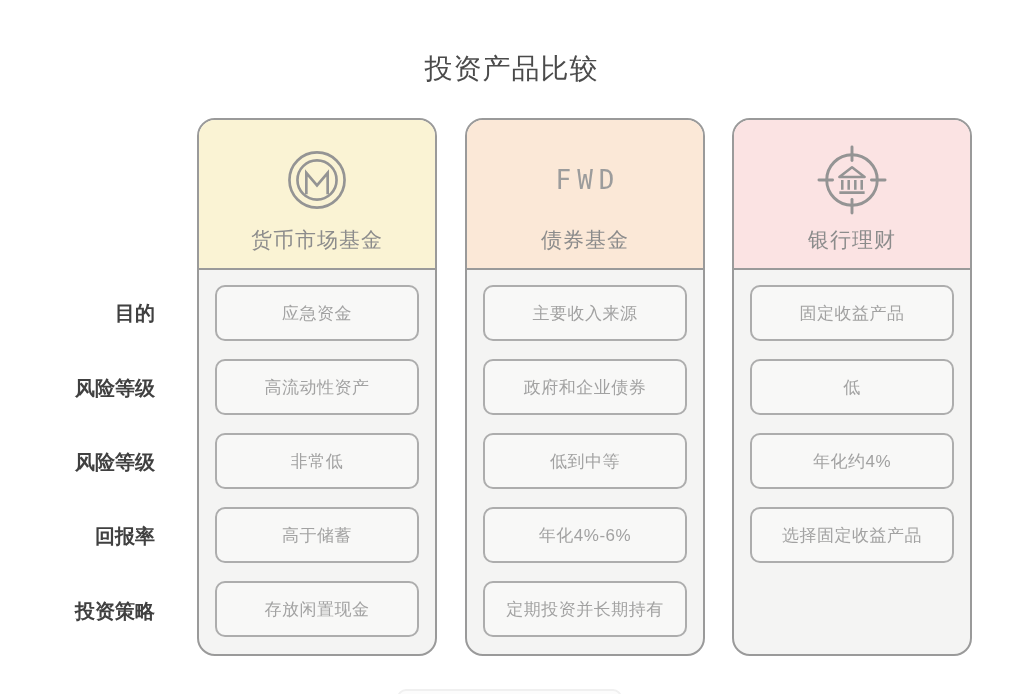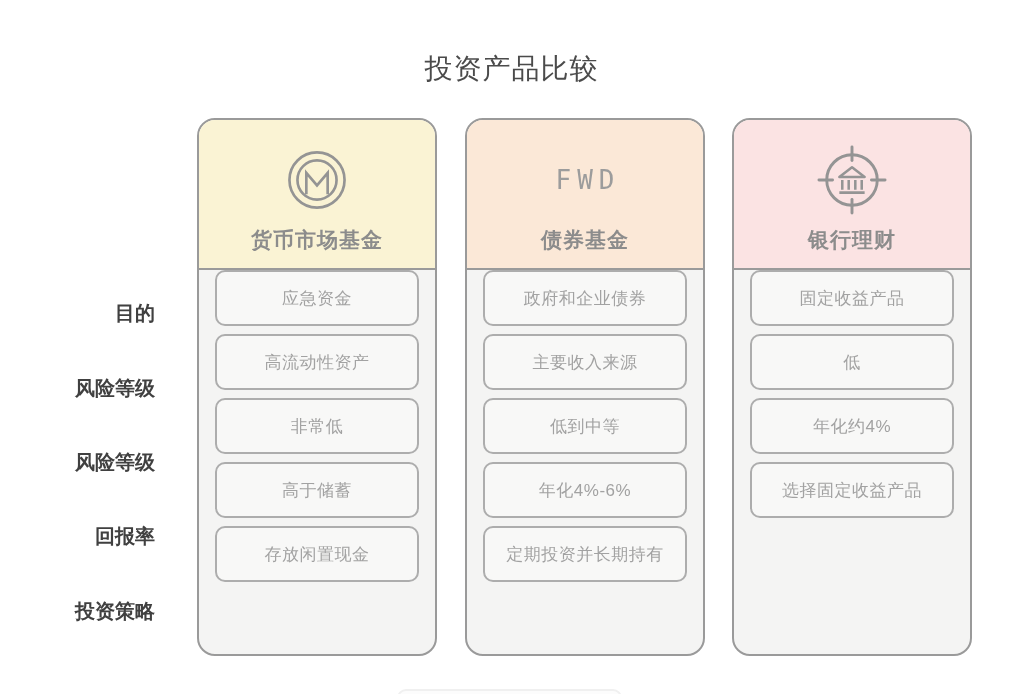--- a/index.html
+++ b/index.html
@@ -15,23 +15,23 @@
 
   .card{position:absolute;top:118px;width:236px;height:534px;border:2px solid #9a9a9a;
         border-radius:18px;background:#f4f4f3;overflow:hidden;}
   .c0{left:197px;} .c1{left:465px;} .c2{left:732px;}
 
   .card-header{height:150px;border-bottom:2px solid #9a9a9a;display:flex;
                flex-direction:column;align-items:center;box-sizing:border-box;padding-top:26px;}
   .icon-zone{height:68px;display:flex;align-items:center;justify-content:center;}
   .logo-text{height:68px;line-height:68px;font-family:"DejaVu Sans Mono", monospace;
              font-size:26px;letter-spacing:6px;color:#9c9c9c;text-indent:6px;text-align:right;}
-  .card-title{margin-top:12px;font-size:21px;font-weight:bold;color:#8c8c8c;letter-spacing:1px;}
+  .card-title{margin-top:12px;font-size:21px;font-weight:normal;color:#8c8c8c;letter-spacing:1px;}
 
-  .card-body{display:flex;flex-direction:column;align-items:center;padding-top:0;gap:8px;}
+  .card-body{display:flex;flex-direction:column;align-items:center;padding-top:15px;gap:18px;}
   .cell{width:200px;height:52px;border:2px solid #adadad;border-radius:10px;background:#f8f8f7;
         display:flex;align-items:center;justify-content:center;
         font-size:17px;color:#a2a2a2;letter-spacing:0.5px;white-space:nowrap;}
 
   .icon-svg{display:block;}
 
   .bottom-peek{position:absolute;left:397px;top:689px;width:221px;height:30px;
                border:2px solid #f0f0f0;border-radius:9px;background:#fcfcfc;}
 </style>
 </head>
@@ -66,22 +66,22 @@
       <div class="cell">存放闲置现金</div>
     </div>
   </div>
 
   <div class="card c1">
     <div class="card-header" style="background-color: rgb(251, 232, 215);">
       <div class="logo-text">FWD</div>
       <div class="card-title">债券基金</div>
     </div>
     <div class="card-body">
+      <div class="cell">主要收入来源</div>
       <div class="cell">政府和企业债券</div>
-      <div class="cell">主要收入来源</div>
       <div class="cell">低到中等</div>
       <div class="cell">年化4%-6%</div>
       <div class="cell">定期投资并长期持有</div>
     </div>
   </div>
 
   <div class="card c2">
     <div class="card-header" style="background-color: rgb(251, 227, 227);">
       <div class="icon-zone">
         <svg class="icon-svg" width="70" height="70" viewBox="-36 -36 72 72">

